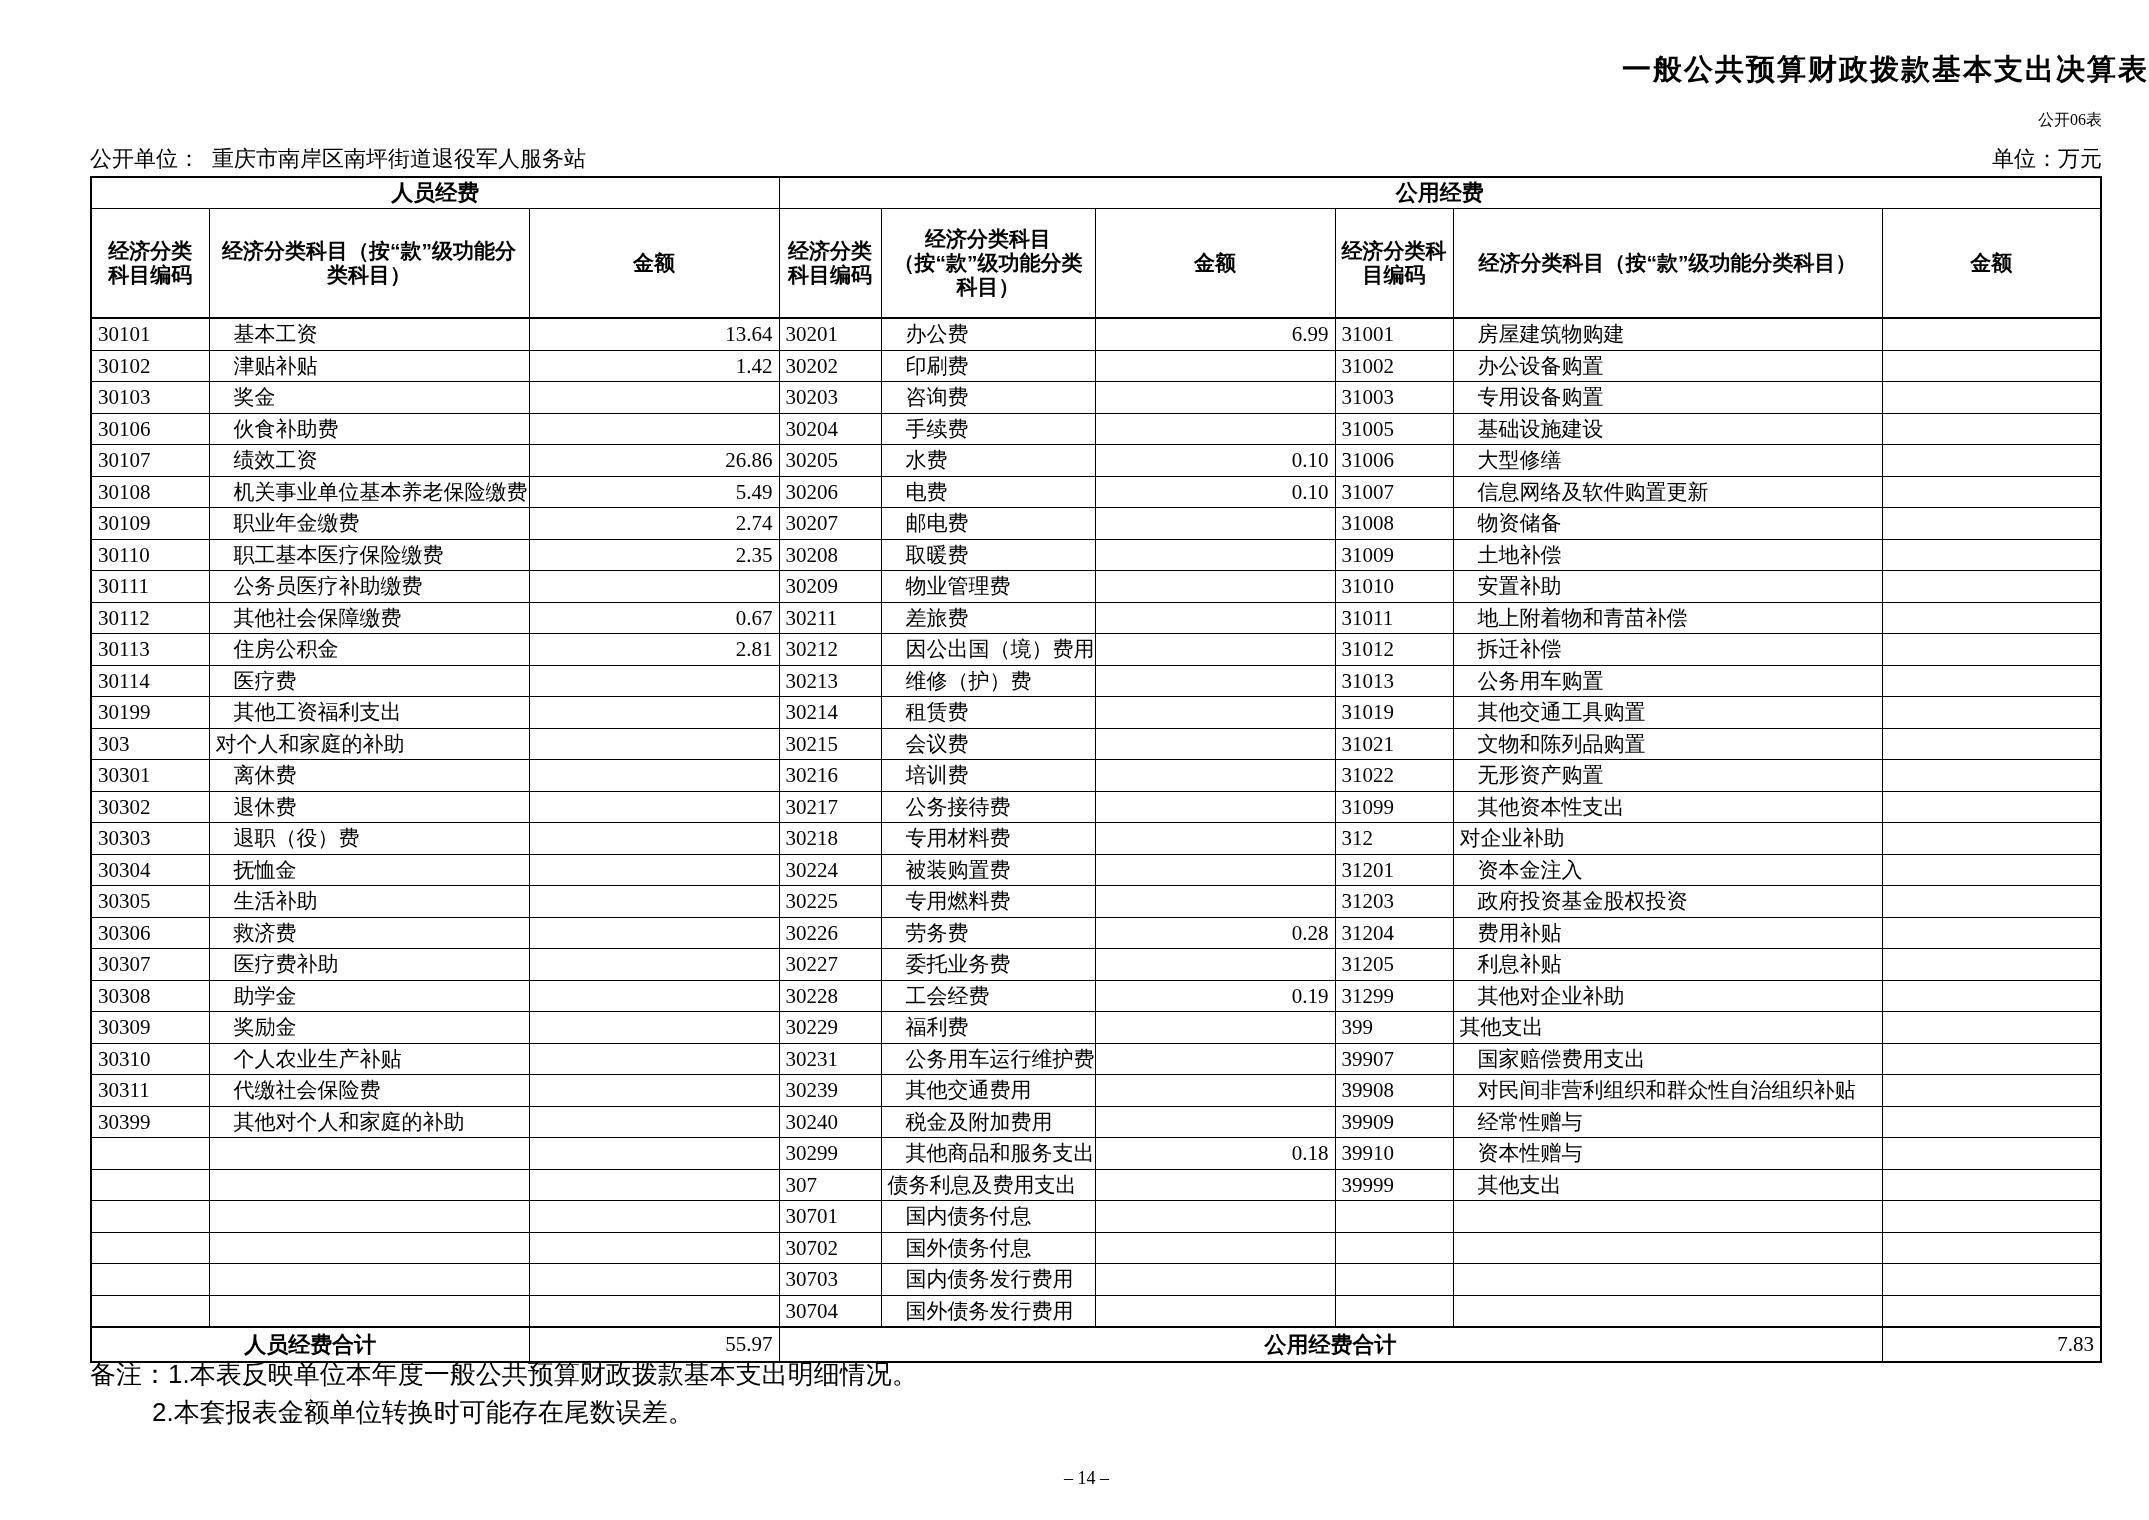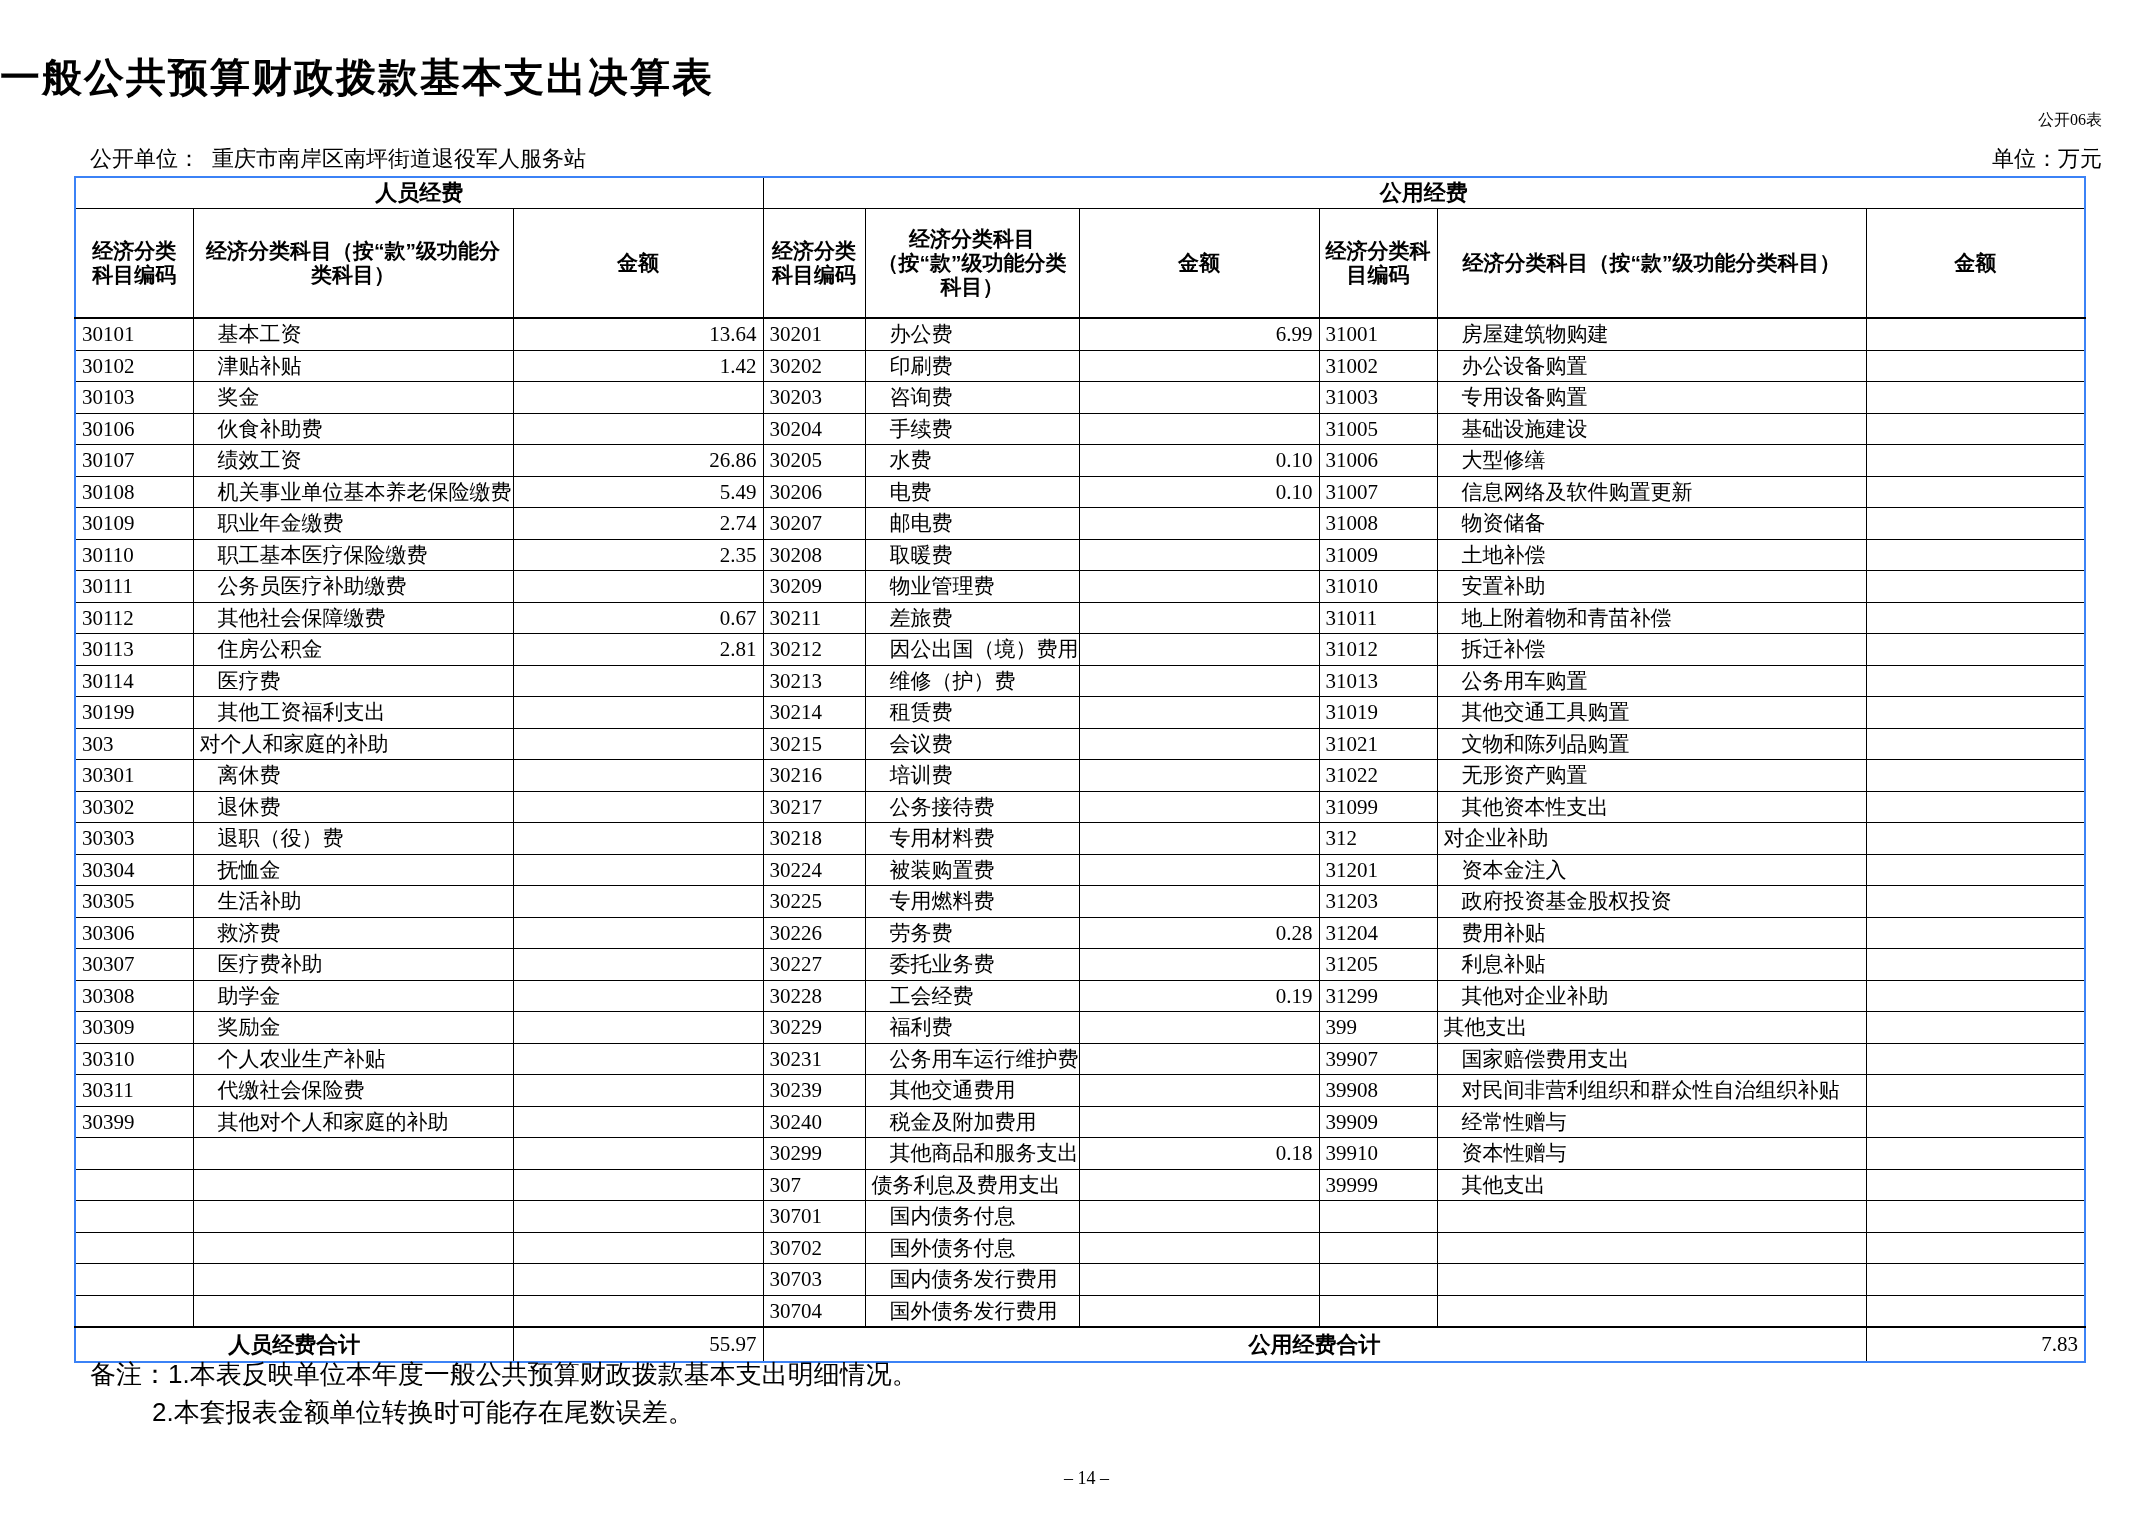--- a/index.html
+++ b/index.html
@@ -4,38 +4,38 @@
 <style>
   html,body{margin:0;padding:0;}
   body{
     width:2149px;height:1520px;
     background:#ffffff;color:#000;
     font-family:"Liberation Serif","DejaVu Serif",serif;
     position:relative;overflow:hidden;
   }
   .title{
     position:absolute;top:50px;left:0;width:2149px;
-    text-align:left;font-size:40px;font-weight:bold;
+    text-align:right;font-size:29px;font-weight:bold;
     font-family:"Liberation Sans","DejaVu Sans",sans-serif;
     letter-spacing:2px;
   }
   .form-code{
     position:absolute;top:110px;left:90px;width:2012px;
     text-align:right;font-size:16px;
   }
   .meta-row{
     position:absolute;top:144px;left:90px;width:2012px;
     font-size:22px;
   }
   .meta-row .unit-name{margin-left:12px;}
   .meta-row .uom{float:right;margin-left:42px;}
   table.main{
-    position:absolute;top:176px;left:74px;
+    position:absolute;top:176px;left:90px;
     width:2012px;table-layout:fixed;
-    border-collapse:collapse;border:2px solid #3b82f6;
+    border-collapse:collapse;border:2px solid #000000;
   }
   table.main th,table.main td{
     border:1px solid #000;
     padding:0 6px;vertical-align:middle;
     font-size:21px;line-height:1.15;
     overflow:hidden;
   }
   tr.group-row th{
     height:30px;font-weight:bold;text-align:center;
     font-family:"Liberation Sans","DejaVu Sans",sans-serif;

